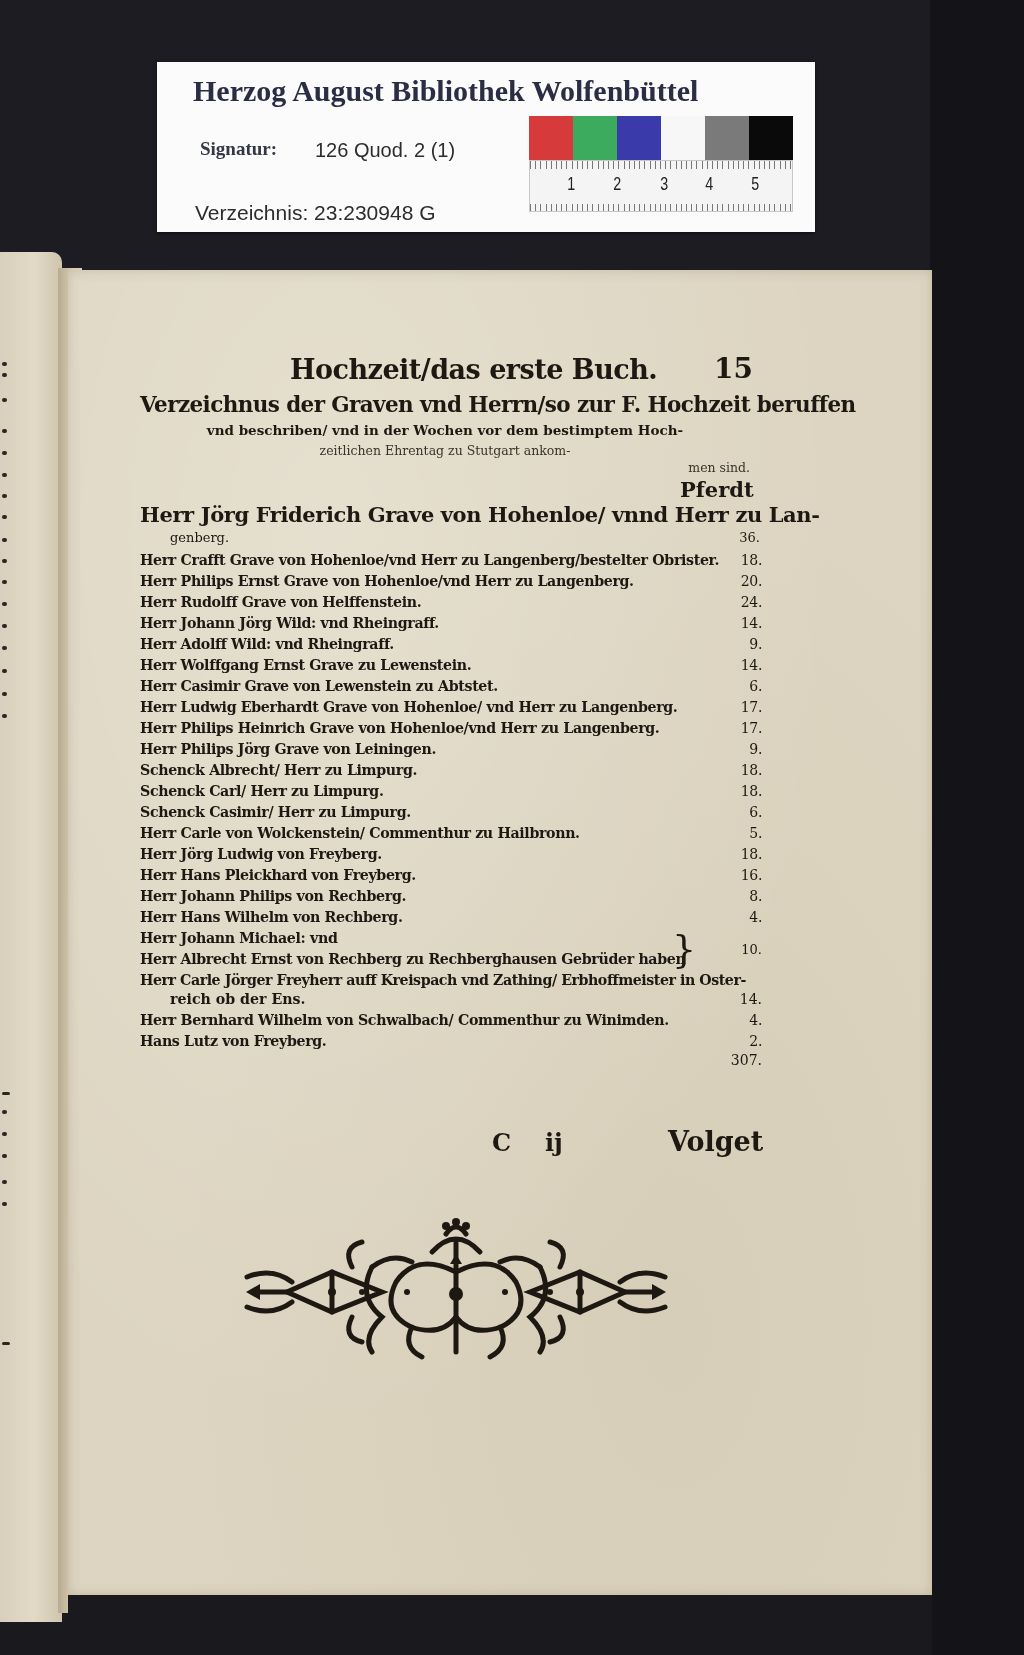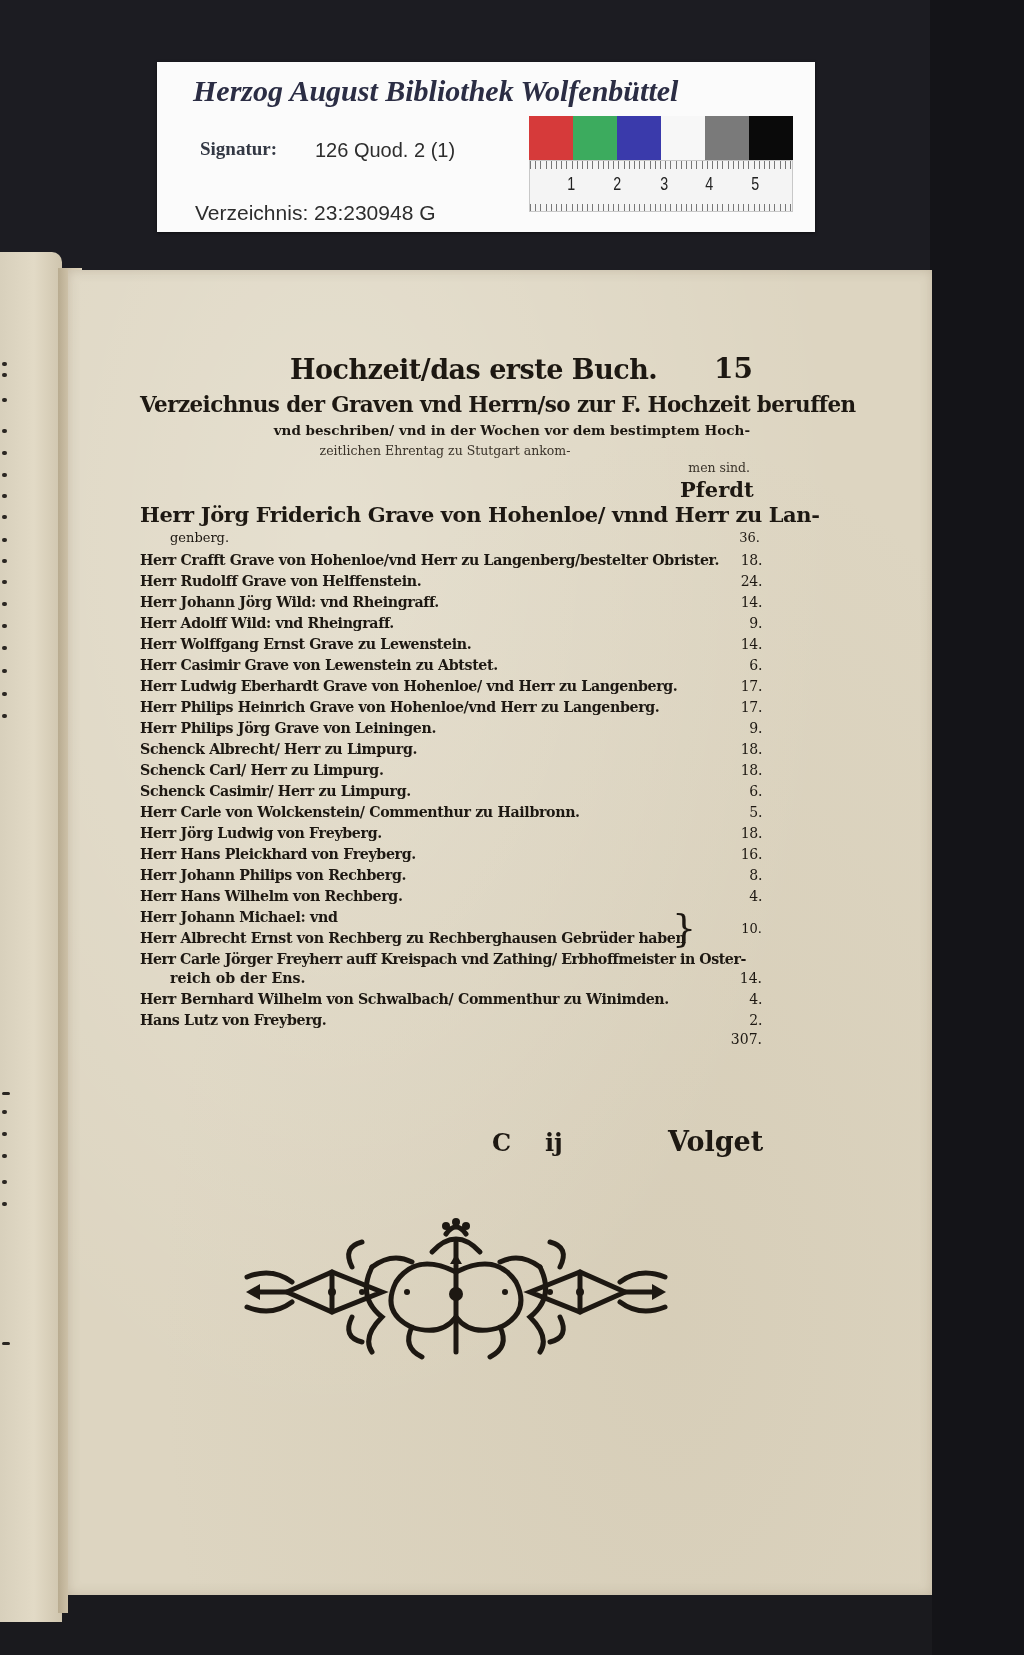--- a/index.html
+++ b/index.html
@@ -37,21 +37,21 @@
   }
   .page-bottom { position: absolute; left: 68px; top: 1595px; width: 864px; height: 60px; background: #1a1a1e; }
 
   
   .label-card {
     position: absolute; left: 157px; top: 62px; width: 658px; height: 170px;
     background: #fbfbfb; box-shadow: 0 1px 3px rgba(0,0,0,0.5);
   }
   .label-title {
     position: absolute; left: 36px; top: 12px;
-    font-family: "Liberation Serif", serif; font-weight: bold; font-size: 30px; color: #2b2d44; white-space: nowrap; font-style: italic;
+    font-family: "Liberation Serif", serif; font-weight: bold; font-size: 30px; color: #2b2d44; white-space: nowrap;
   }
   .label-sig-key {
     position: absolute; left: 43px; top: 76px;
     font-family: "Liberation Serif", serif; font-weight: bold; font-size: 19px; color: #333844;
   }
   .label-sig-val {
     position: absolute; left: 158px; top: 77px;
     font-family: "Liberation Sans", sans-serif; font-size: 20px; color: #2d2d2d;
   }
   .label-verz {
@@ -81,21 +81,21 @@
   .running-head {
     position: absolute; left: 290px; top: 354px; font-size: 27px; font-weight: bold; letter-spacing: -0.5px;
   }
   .page-num {
     position: absolute; left: 714px; top: 352px; font-size: 28px; font-weight: bold;
   }
   .title-line1 {
     position: absolute; left: 140px; top: 392px; width: 610px; font-size: 21.5px; font-weight: bold; white-space: nowrap; letter-spacing: -0.6px;
   }
   .title-line2 {
-    position: absolute; left: 140px; top: 422px; width: 610px; text-align: right; font-size: 13.5px; font-weight: bold; white-space: nowrap;
+    position: absolute; left: 140px; top: 422px; width: 610px; text-align: center; font-size: 13.5px; font-weight: bold; white-space: nowrap;
   }
   .title-line3 {
     position: absolute; left: 140px; top: 443px; width: 610px; text-align: center; font-size: 12.5px; color: #3a332a; white-space: nowrap;
   }
   .title-line4 {
     position: absolute; left: 140px; top: 460px; width: 610px; text-align: right; font-size: 12.5px; color: #3a332a;
   }
   .col-head {
     position: absolute; left: 680px; top: 477px; font-size: 21px; font-weight: bold;
   }
@@ -182,20 +182,24 @@
 <div class="fraktur col-head">Pferdt</div>
 
 <div class="fraktur first-entry">Herr Jörg Friderich Grave von Hohenloe/ vnnd Herr zu Lan-</div>
 <div class="fraktur first-entry-cont">genberg.</div>
 <div class="fraktur first-entry-num">36.</div>
 
 <div class="entries fraktur">
   <div class="entry">
       <span class="name">Herr Crafft Grave von Hohenloe/vnd Herr zu Langenberg/bestelter Obrister.</span>
       <span class="num">18.</span>
+    </div>
+  <div class="entry">
+      <span class="name">Herr Philips Ernst Grave von Hohenloe/vnd Herr zu Langenberg.</span>
+      <span class="num">20.</span>
     </div>
   <div class="entry">
       <span class="name">Herr Rudolff Grave von Helffenstein.</span>
       <span class="num">24.</span>
     </div>
   <div class="entry">
       <span class="name">Herr Johann Jörg Wild: vnd Rheingraff.</span>
       <span class="num">14.</span>
     </div>
   <div class="entry">

